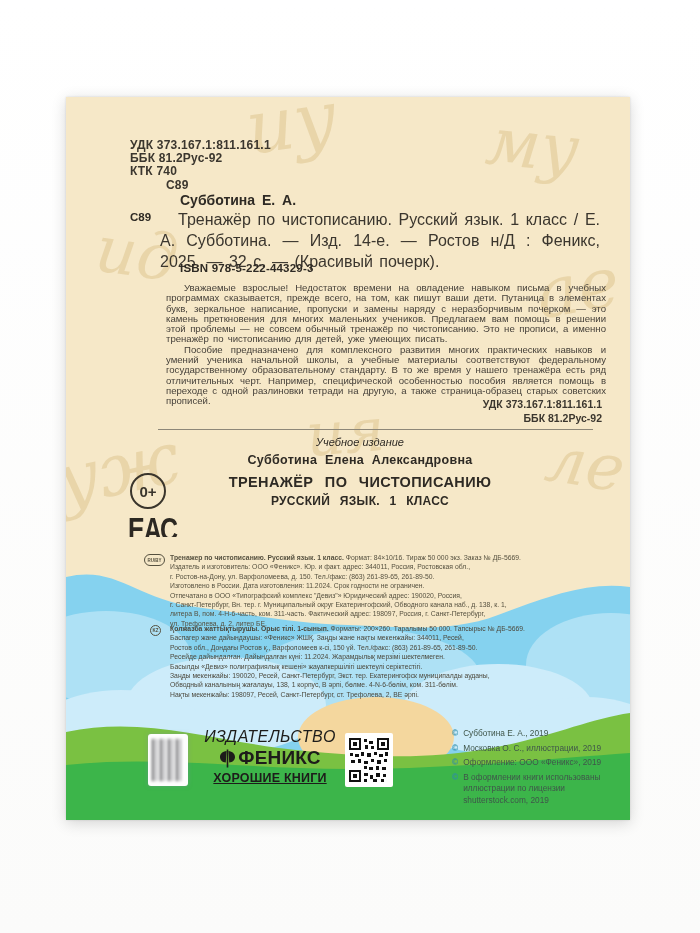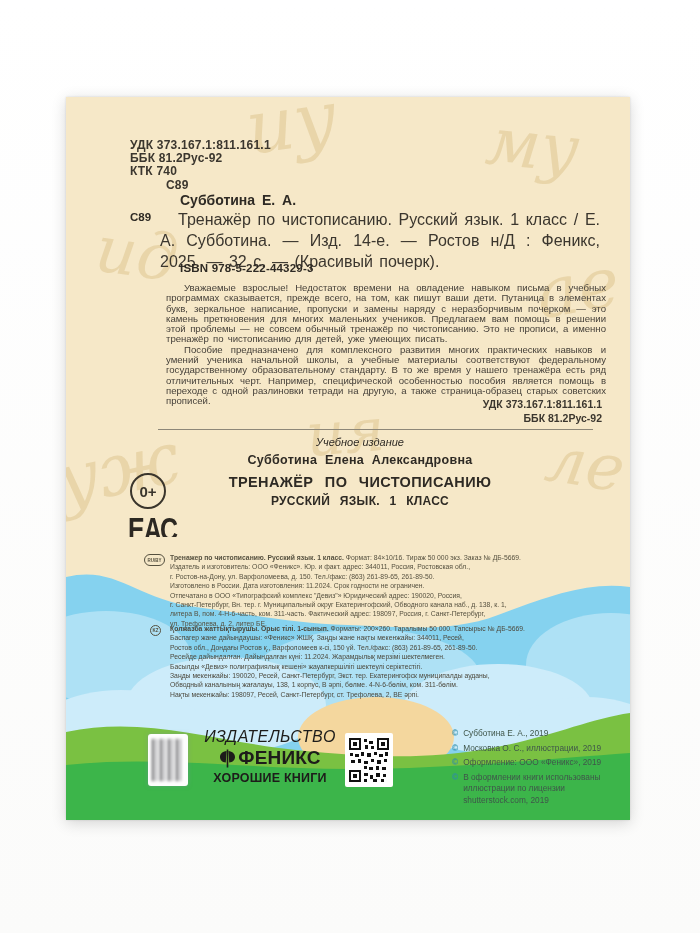--- a/index.html
+++ b/index.html
@@ -58,21 +58,21 @@
   
   .scene{position:absolute;left:0;top:440px;width:564px;height:283px;z-index:1;}
   .bottom-ui{position:absolute;z-index:4;}
   .barcode{left:82px;top:637px;width:40px;height:52px;background:#fdfdfd;border-radius:3px;overflow:hidden;box-shadow:0 0 4px rgba(120,150,160,.5);}
   .bars{position:absolute;left:4px;top:5px;right:4px;bottom:5px;
     background:repeating-linear-gradient(90deg,#5c5c60 0 2px,rgba(255,255,255,0) 2px 4px,#7a7a80 4px 5px,rgba(255,255,255,0) 5px 8px);
     filter:blur(1.4px);}
   .publisher{left:134px;top:631px;width:140px;text-align:center;color:#1d1c1a;}
   .pub-line1{font-size:16px;font-weight:400;letter-spacing:.5px;font-style:italic;}
   .pub-line2{font-size:19px;font-weight:900;letter-spacing:.2px;display:flex;align-items:center;justify-content:center;gap:2px;margin-top:1px;}
-  .pub-line3{font-size:12.5px;font-weight:800;margin-top:2px;letter-spacing:.2px;}
+  .pub-line3{font-size:12.5px;font-weight:800;margin-top:2px;letter-spacing:.2px;text-decoration:underline;}
   .qr{left:279px;top:636px;width:48px;height:54px;background:#fff;border-radius:2px;display:flex;align-items:center;justify-content:center;}
   .copyrights{left:386px;top:631px;width:178px;margin:0;padding:0;list-style:none;font-size:8.3px;line-height:11.3px;color:#3f564a;}
   .copyrights li{margin-bottom:3.4px;display:flex;}
   .copyrights .c-sym{margin-right:5px;color:#2f8ca8;font-weight:bold;}
 </style>
 </head>
 <body>
 
 <div class="stage">
   <div class="page">

